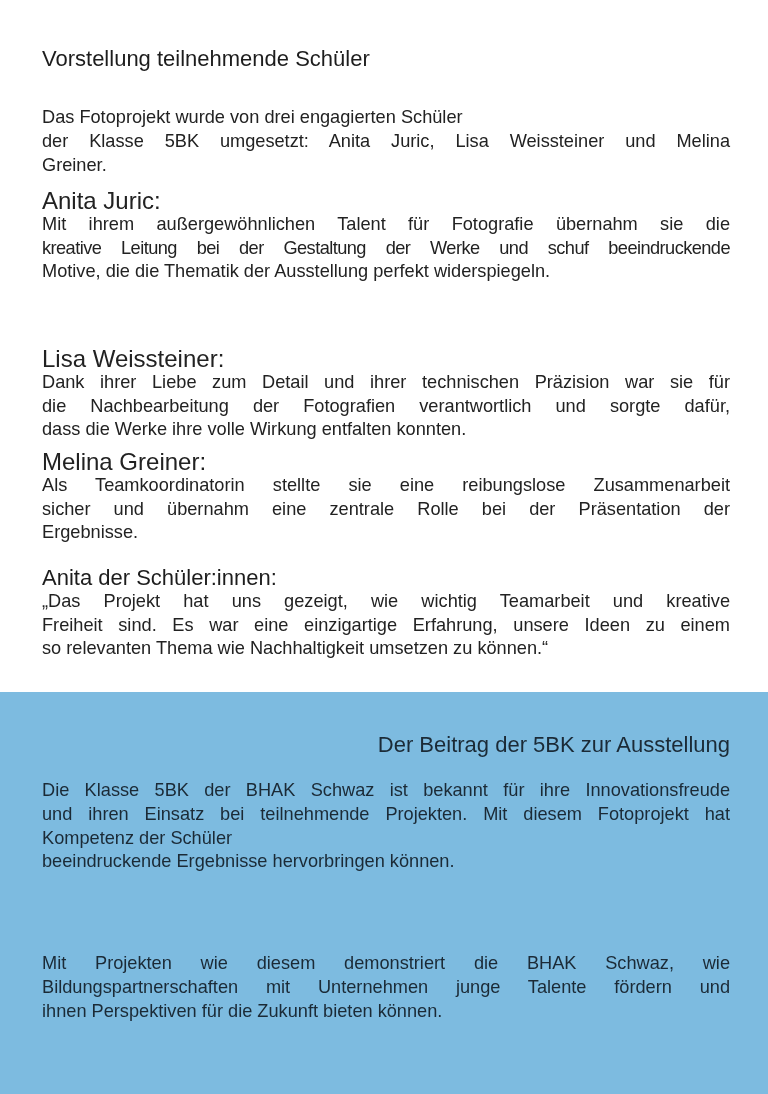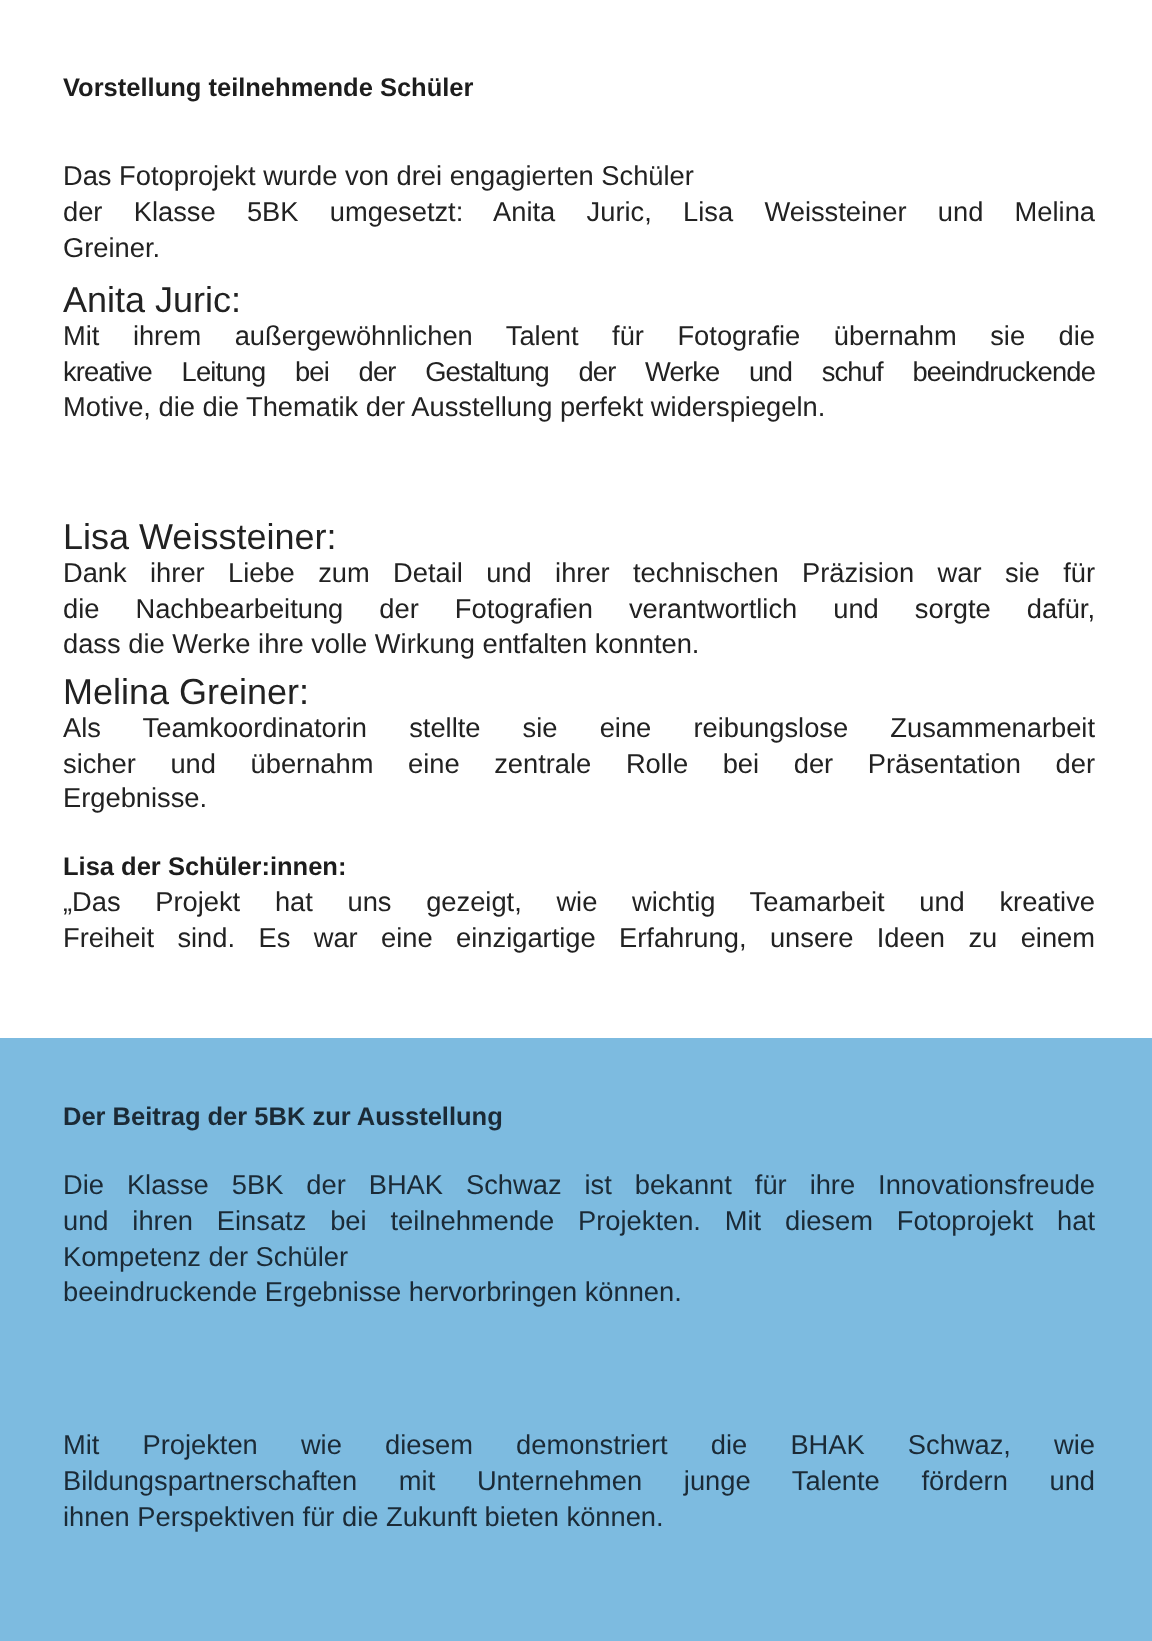--- a/index.html
+++ b/index.html
@@ -30,22 +30,22 @@
     }
     .block {
       position: absolute;
       left: 42px;
       width: 688px;
       font-size: 18.2px;
       line-height: 23.8px;
       color: #222222;
     }
     .heading {
-      font-weight: bold;
-      font-size: 17px;
+      font-weight: normal;
+      font-size: 22px;
       line-height: 23.8px;
       color: #1d1d1d;
     }
     .subhead {
       font-size: 24px;
       line-height: 23.8px;
     }
     .line { display: block; }
     .just-line {
       display: block;
@@ -83,26 +83,27 @@
 </div>
 
 <div class="block" style="top:450px;">
   <span class="line subhead">Melina Greiner:</span>
   <span class="just-line">Als Teamkoordinatorin stellte sie eine reibungslose Zusammenarbeit</span>
   <span class="just-line">sicher und übernahm eine zentrale Rolle bei der Präsentation der</span>
   <span class="line">Ergebnisse.</span>
 </div>
 
 <div class="block" style="top:566px;">
-  <span class="line heading">Lisa der Schüler:innen:</span>
+  <span class="line heading">Anita der Schüler:innen:</span>
   <span class="just-line">„Das Projekt hat uns gezeigt, wie wichtig Teamarbeit und kreative</span>
   <span class="just-line">Freiheit sind. Es war eine einzigartige Erfahrung, unsere Ideen zu einem</span>
+  <span class="line">so relevanten Thema wie Nachhaltigkeit umsetzen zu können.“</span>
 </div>
 
-<div class="block heading bottom-text" style="top:733px;">Der Beitrag der 5BK zur Ausstellung</div>
+<div class="block heading bottom-text" style="top:733px;text-align:right;">Der Beitrag der 5BK zur Ausstellung</div>
 
 <div class="block bottom-text" style="top:779px;">
   <span class="just-line">Die Klasse 5BK der BHAK Schwaz ist bekannt für ihre Innovationsfreude</span>
   <span class="just-line">und ihren Einsatz bei teilnehmende Projekten. Mit diesem Fotoprojekt hat</span>
   <span class="line">Kompetenz der Schüler</span>
   <span class="line">beeindruckende Ergebnisse hervorbringen können.</span>
 </div>
 
 <div class="block bottom-text" style="top:952px;">
   <span class="just-line">Mit Projekten wie diesem demonstriert die BHAK Schwaz, wie</span>

